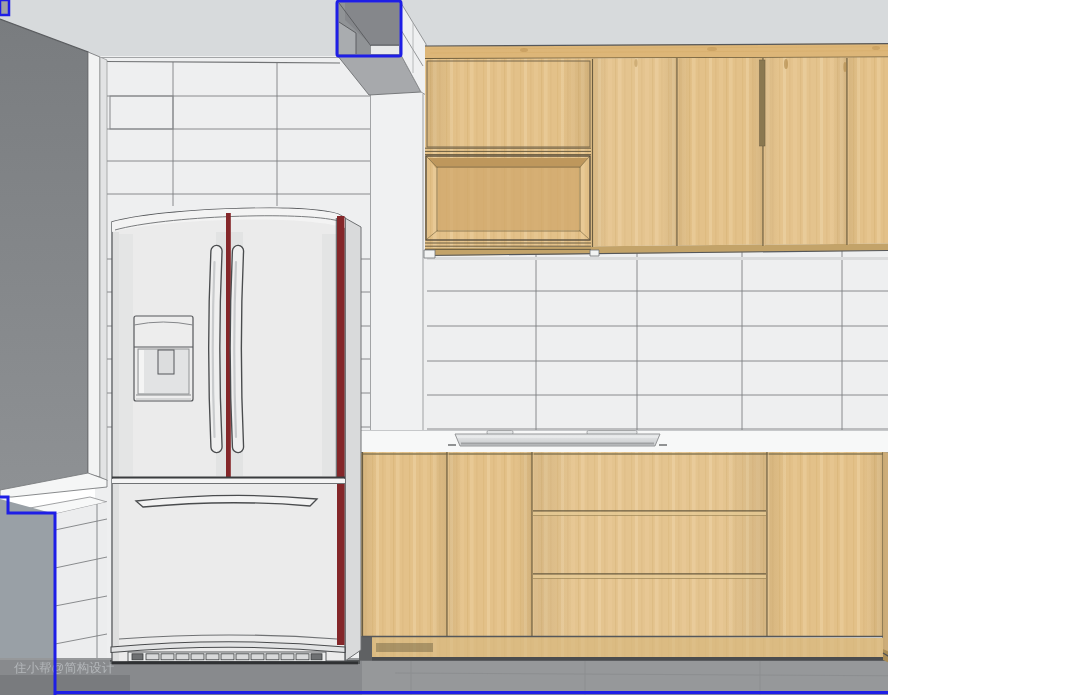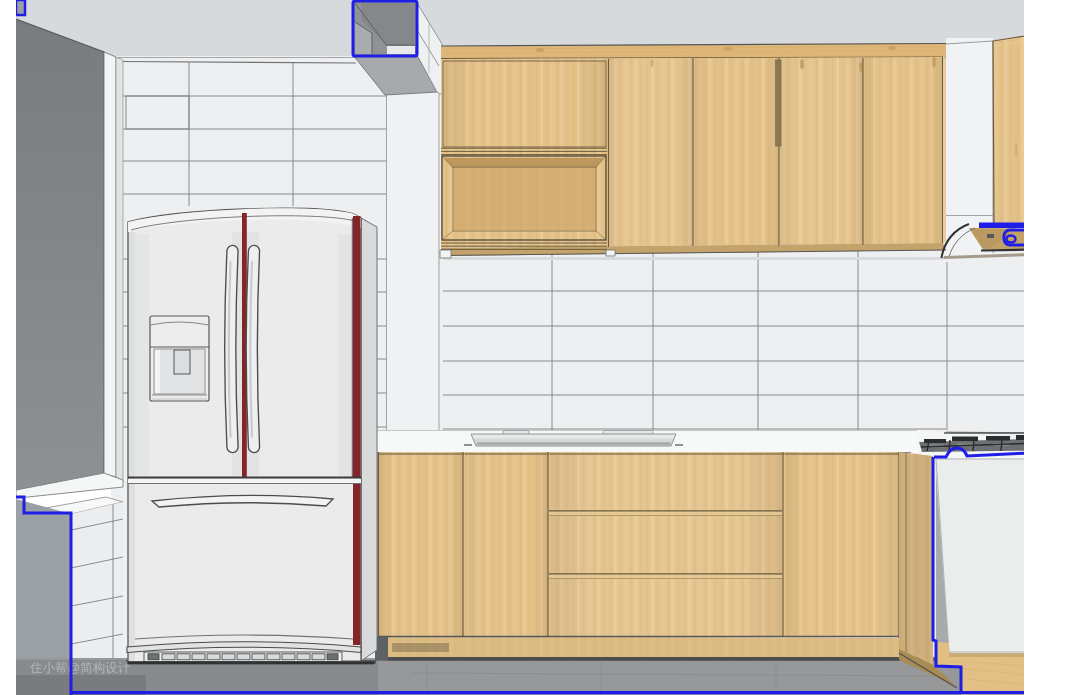--- a/index.html
+++ b/index.html
@@ -1,16 +1,16 @@
 <!DOCTYPE html>
 <html><head>
 <meta charset="utf-8">
 <style>
 html,body{margin:0;padding:0;background:#fff;}
-#stage{position:relative;width:1008px;height:695px;overflow:hidden;font-family:"Liberation Sans",sans-serif;margin-left:16px;}
+#stage{position:relative;width:888px;height:695px;overflow:hidden;font-family:"Liberation Sans",sans-serif;}
 svg{display:block;}
 </style>
 </head>
 <body>
 <div id="stage">
 <svg width="1080" height="695" viewBox="0 0 1080 695">
 <defs>
 <pattern id="wg" width="37" height="16" patternUnits="userSpaceOnUse">
   <rect width="37" height="16" fill="#E3C189"></rect>
   <rect x="2" width="1.2" height="16" fill="#D4AE6E" opacity=".35"></rect>

